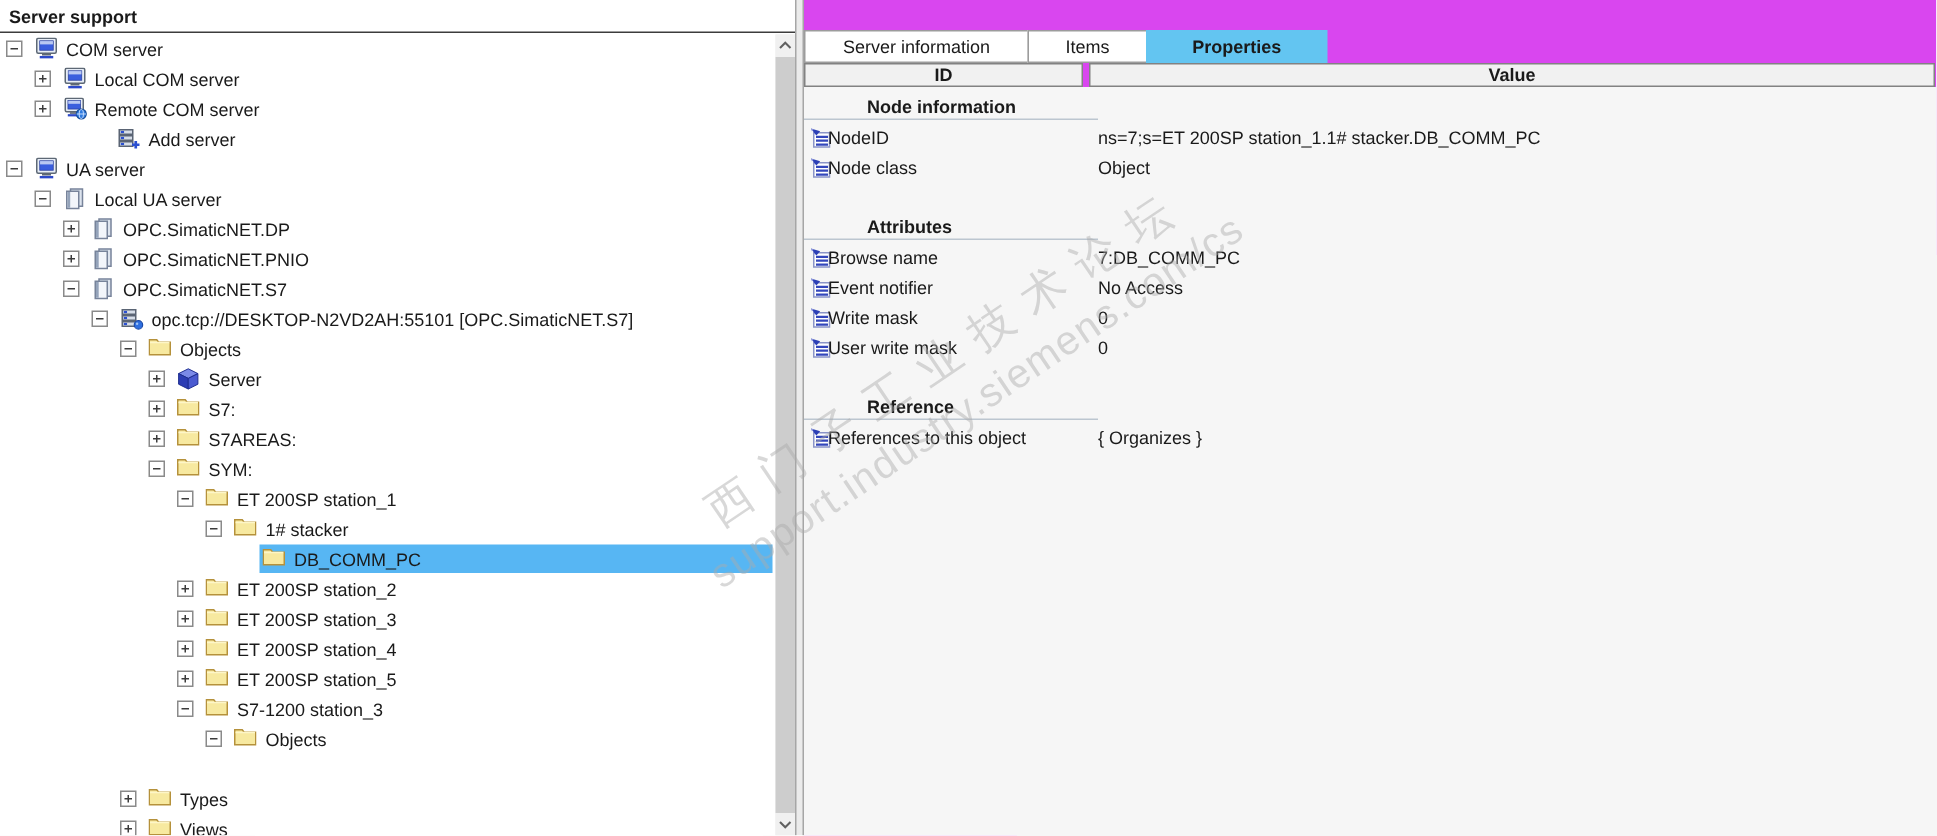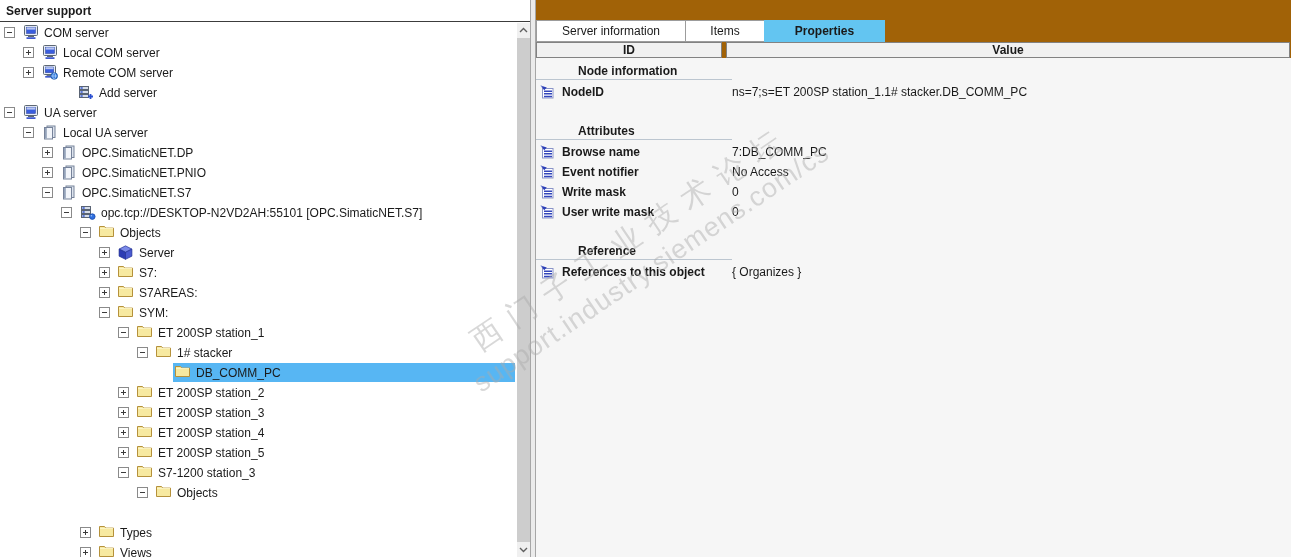--- a/index.html
+++ b/index.html
@@ -22,21 +22,21 @@
   
   .vscroll{position:absolute;left:517px;top:23px;width:13px;height:534px;background:#f0f0f0;}
   .vs-arrow{position:absolute;left:0;width:13px;height:15px;display:flex;align-items:center;justify-content:center;background:#f0f0f0;}
   .vs-arrow.up{top:0;} .vs-arrow.down{bottom:0;}
   .vs-thumb{position:absolute;left:0;top:15px;width:13px;height:504px;background:#cdcdcd;}
 
   .divider{position:absolute;left:530px;top:0;width:6px;height:557px;background:#ebebeb;
            border-left:1px solid #a6a6a6;border-right:1px solid #a6a6a6;box-sizing:border-box;}
 
   
-  .right{position:absolute;left:536px;top:0;width:755px;height:557px;background:#a16207;}
+  .right{position:absolute;left:536px;top:0;width:755px;height:557px;background:#d946ef;}
   .content-bg{position:absolute;left:0;top:58px;width:755px;height:499px;background:#f6f6f6;}
   .tabs{position:absolute;left:0;top:20px;height:22px;display:flex;}
   .tab{height:22px;box-sizing:border-box;display:flex;align-items:center;justify-content:center;
        background:#fff;border:1px solid #9c9c9c;cursor:default;}
   .tab:nth-child(1){width:150px;}
   .tab:nth-child(2){width:80px;margin-left:-1px;}
   .tab:nth-child(3){width:121px;margin-left:-1px;}
   .tab.active{border:none;font-weight:bold;}
 
   .grid-header{position:absolute;left:0;top:42px;width:755px;height:16px;}
@@ -46,21 +46,21 @@
   .col.value{left:190px;width:564px;}
 
   .props{position:absolute;left:0;top:58px;width:755px;}
   .section-title-row{position:relative;height:20px;margin-top:20px;}
   .section-title-row.first{margin-top:4px;}
   .section-title{position:absolute;left:26px;top:2px;font-weight:bold;white-space:nowrap;padding-left:16px;}
   .section-rule{position:absolute;left:0;top:17px;width:196px;height:1px;background:#bcc6d0;}
   .prop-row{position:relative;height:20px;}
   .p-icon{position:absolute;left:4px;top:3px;width:14px;height:14px;}
   .p-icon svg{display:block;}
-  .p-label{position:absolute;left:26px;top:3px;white-space:nowrap;font-weight:bold;}
+  .p-label{position:absolute;left:16px;top:3px;white-space:nowrap;}
   .p-value{position:absolute;left:196px;top:3px;white-space:nowrap;}
 
   
   .watermark{position:absolute;left:420px;top:215px;width:440px;transform:rotate(-34deg);
              text-align:center;color:#ababab;opacity:.45;pointer-events:none;z-index:40;}
   .wm1{font-size:30px;letter-spacing:12px;white-space:nowrap;}
   .wm2{font-size:27px;letter-spacing:1px;white-space:nowrap;}
 </style>
 </head>
 <body>
@@ -409,20 +409,34 @@
               <g stroke="#3346bb" stroke-width="1.5">
                 <path d="M4 6.2h8M4 8.8h8M4 11.4h8" fill="none"></path>
               </g>
               <path d="M0.6 0.6 L6.8 2.5 L4.2 5.3 Z" fill="#2c3fb6"></path>
               <path d="M0.6 0.6 L2.6 1.2 L1.3 2.6 Z" fill="#8893d8"></path>
             </svg>
           </span>
           <span class="p-label">NodeID</span>
           <span class="p-value">ns=7;s=ET 200SP station_1.1# stacker.DB_COMM_PC</span>
         </div>
+        <div class="prop-row">
+          <span class="p-icon">
+            <svg width="14" height="14" viewBox="0 0 14 14">
+              <rect x="2.5" y="3.5" width="10.5" height="9.5" fill="#ffffff" stroke="#8a94c8"></rect>
+              <g stroke="#3346bb" stroke-width="1.5">
+                <path d="M4 6.2h8M4 8.8h8M4 11.4h8" fill="none"></path>
+              </g>
+              <path d="M0.6 0.6 L6.8 2.5 L4.2 5.3 Z" fill="#2c3fb6"></path>
+              <path d="M0.6 0.6 L2.6 1.2 L1.3 2.6 Z" fill="#8893d8"></path>
+            </svg>
+          </span>
+          <span class="p-label">Node class</span>
+          <span class="p-value">Object</span>
+        </div>
         <div class="section-title-row">
           <div class="section-title">Attributes</div>
           <div class="section-rule"></div>
         </div>
         <div class="prop-row">
           <span class="p-icon">
             <svg width="14" height="14" viewBox="0 0 14 14">
               <rect x="2.5" y="3.5" width="10.5" height="9.5" fill="#ffffff" stroke="#8a94c8"></rect>
               <g stroke="#3346bb" stroke-width="1.5">
                 <path d="M4 6.2h8M4 8.8h8M4 11.4h8" fill="none"></path>

